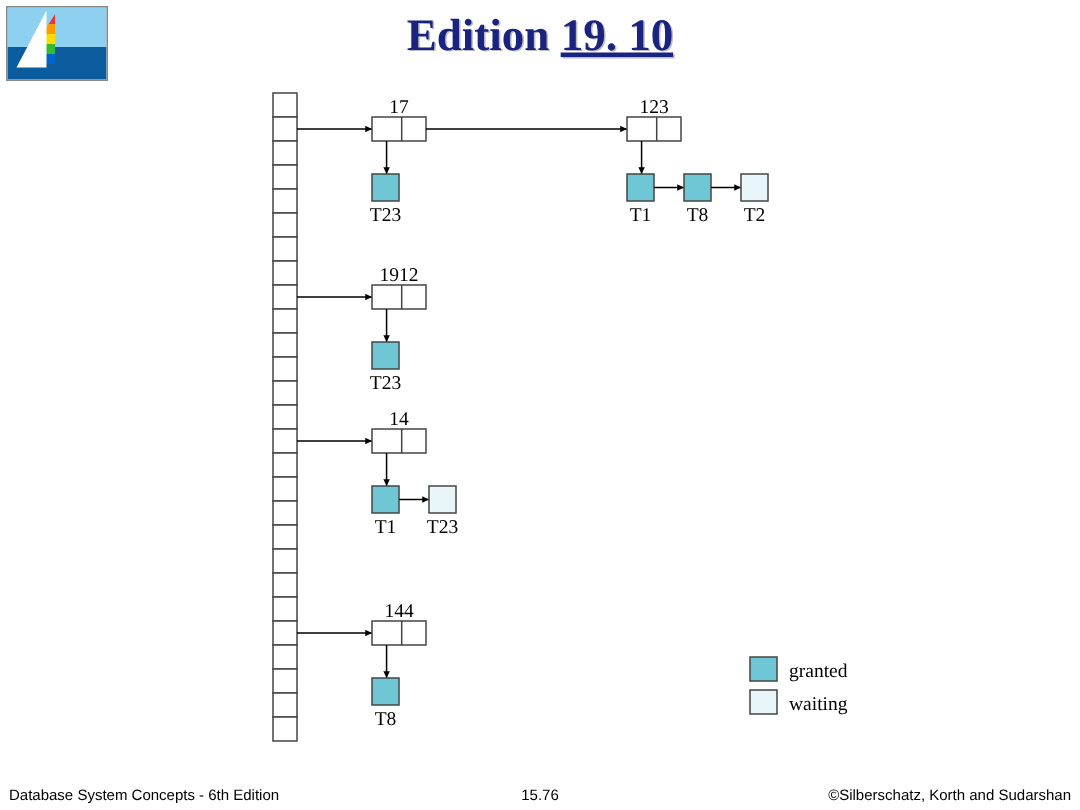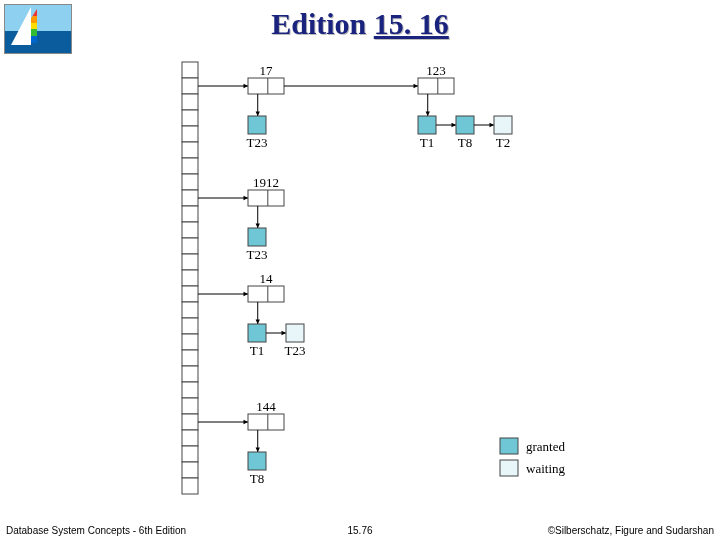--- a/index.html
+++ b/index.html
@@ -19,21 +19,21 @@
   .txn-label{text-anchor:middle}
 </style>
 </head>
 <body>
 <div class="slide">
   <div class="logo">
       <div class="sail"></div>
     </div>
   <div class="title">
     <span>Edition</span>
-    <span class="underline">15. 16</span>
+    <span class="underline">19. 10</span>
   </div>
 
   <svg width="720" height="540">
 
     <g id="buckets">
         <rect x="182" y="62" width="16" height="16" fill="#fff" stroke="#444" stroke-width="1"></rect>
         <rect x="182" y="78" width="16" height="16" fill="#fff" stroke="#444" stroke-width="1"></rect>
         <rect x="182" y="94" width="16" height="16" fill="#fff" stroke="#444" stroke-width="1"></rect>
         <rect x="182" y="110" width="16" height="16" fill="#fff" stroke="#444" stroke-width="1"></rect>
         <rect x="182" y="126" width="16" height="16" fill="#fff" stroke="#444" stroke-width="1"></rect>
@@ -125,15 +125,15 @@
         <rect x="500" y="438" width="18" height="16" fill="#6fc7d6" stroke="#444"></rect>
         <text x="526" y="451" class="legend-label">granted</text>
         <rect x="500" y="460" width="18" height="16" fill="#e8f5f9" stroke="#444"></rect>
         <text x="526" y="473" class="legend-label">waiting</text>
       </g>
   </svg>
 
   <div class="footer">
     <span class="left">Database System Concepts - 6th Edition</span>
     <span class="center">15.76</span>
-    <span class="right">©Silberschatz, Figure and Sudarshan</span>
+    <span class="right">©Silberschatz, Korth and Sudarshan</span>
   </div>
 </div>
 
 </body></html>

